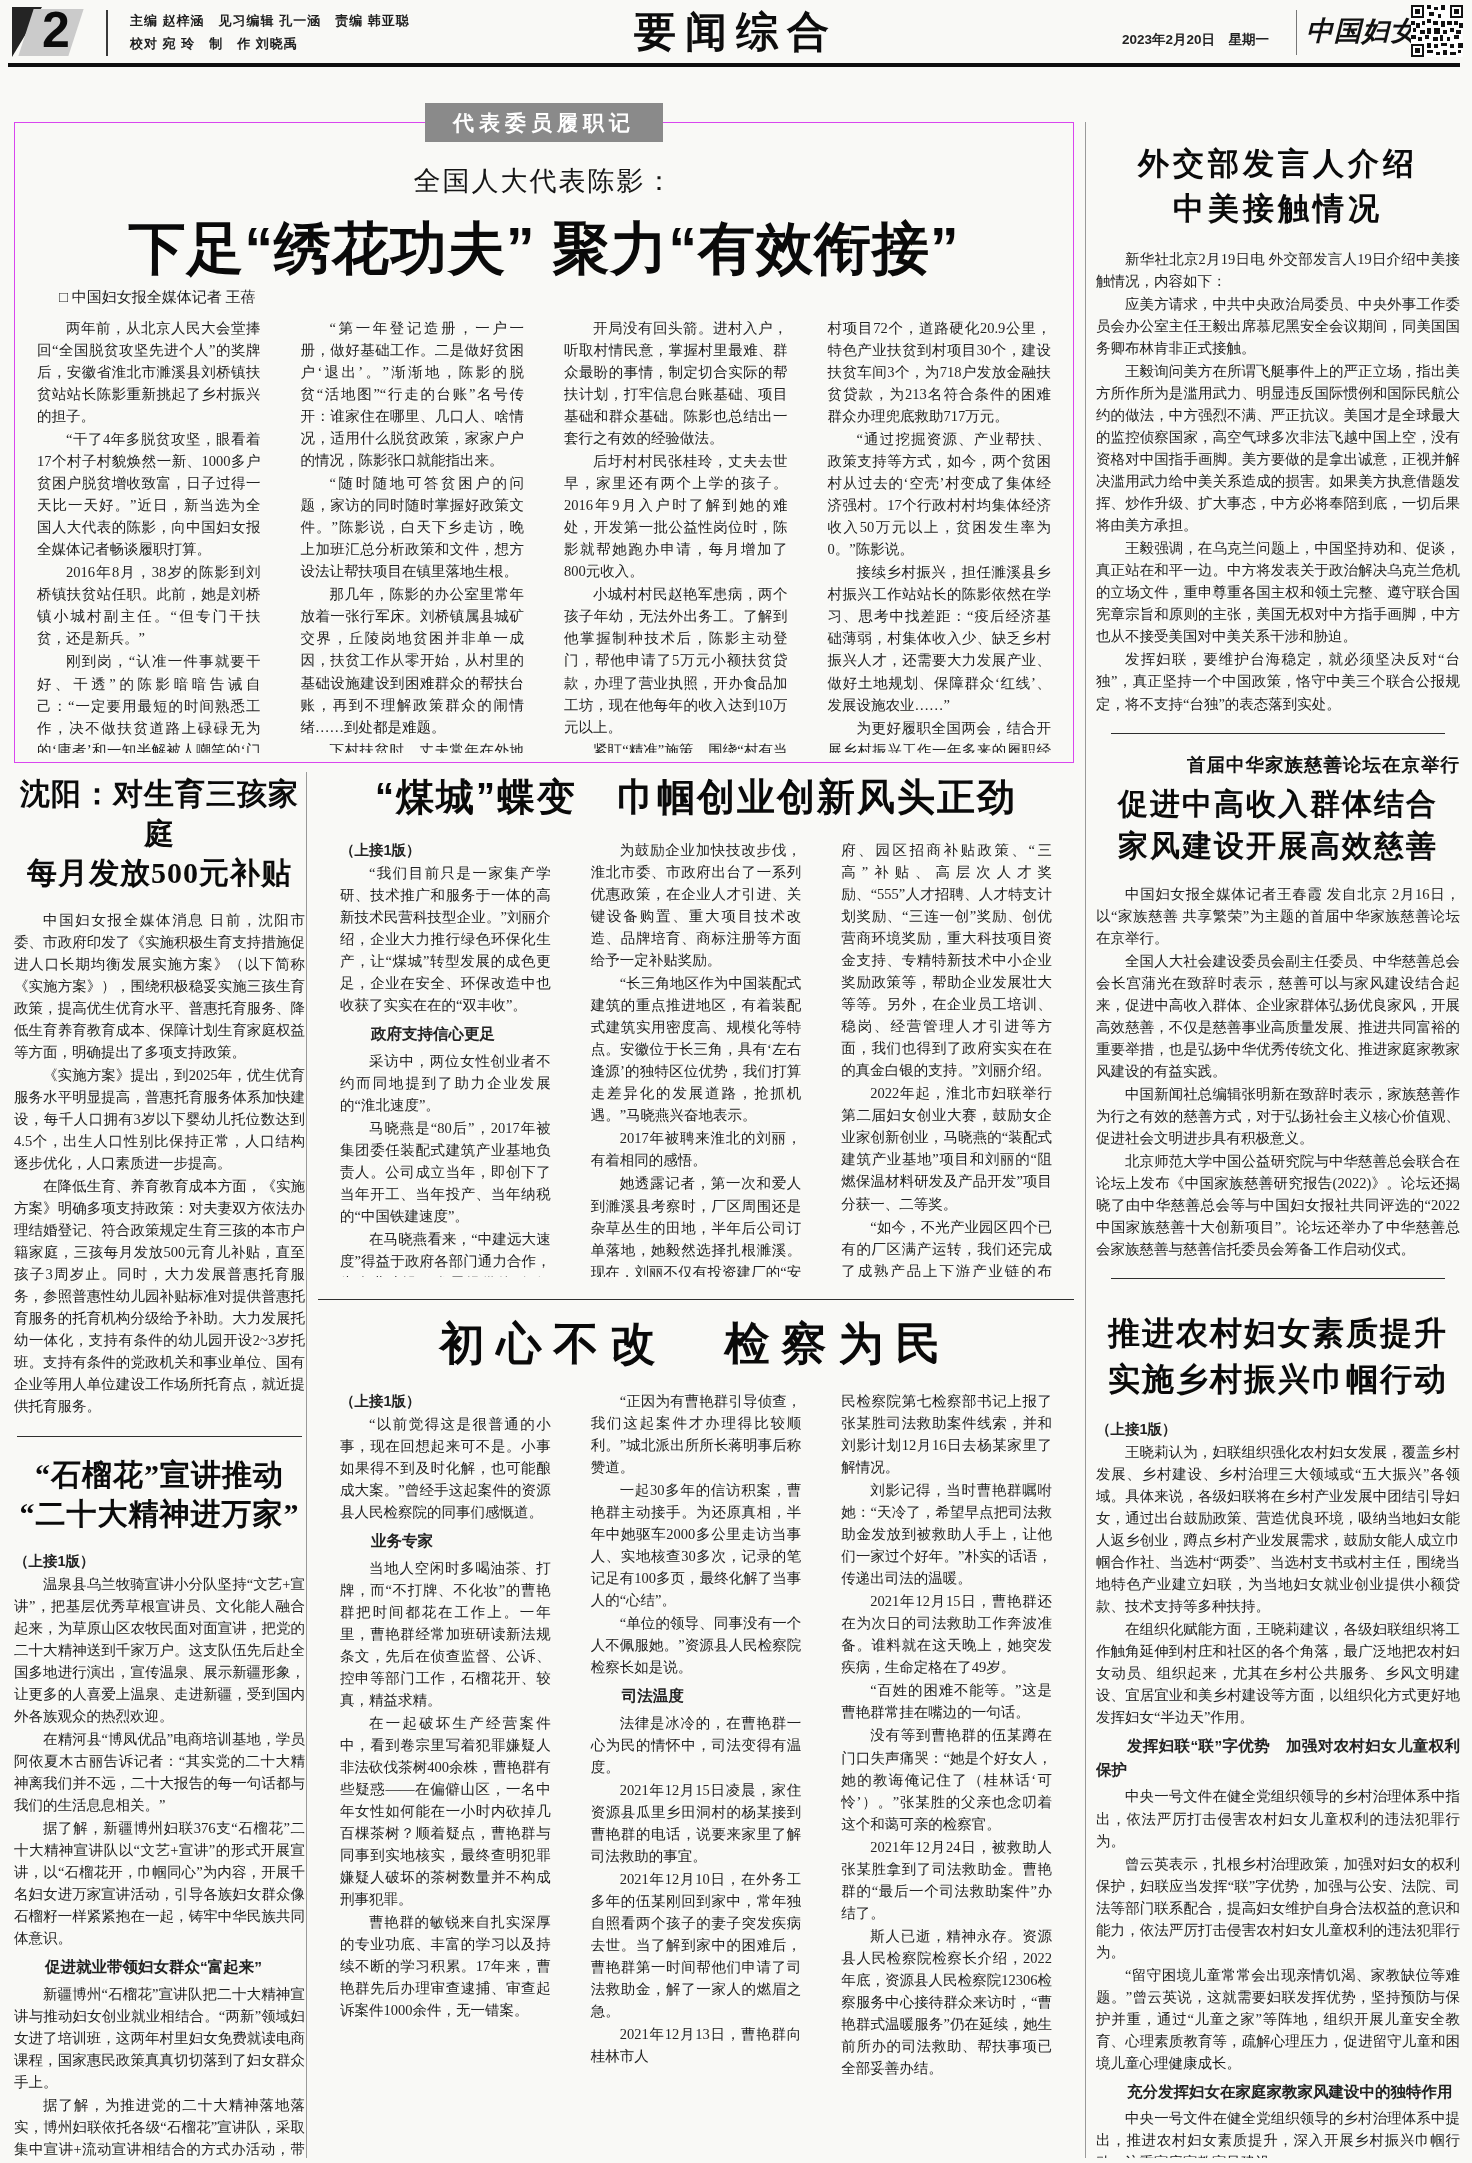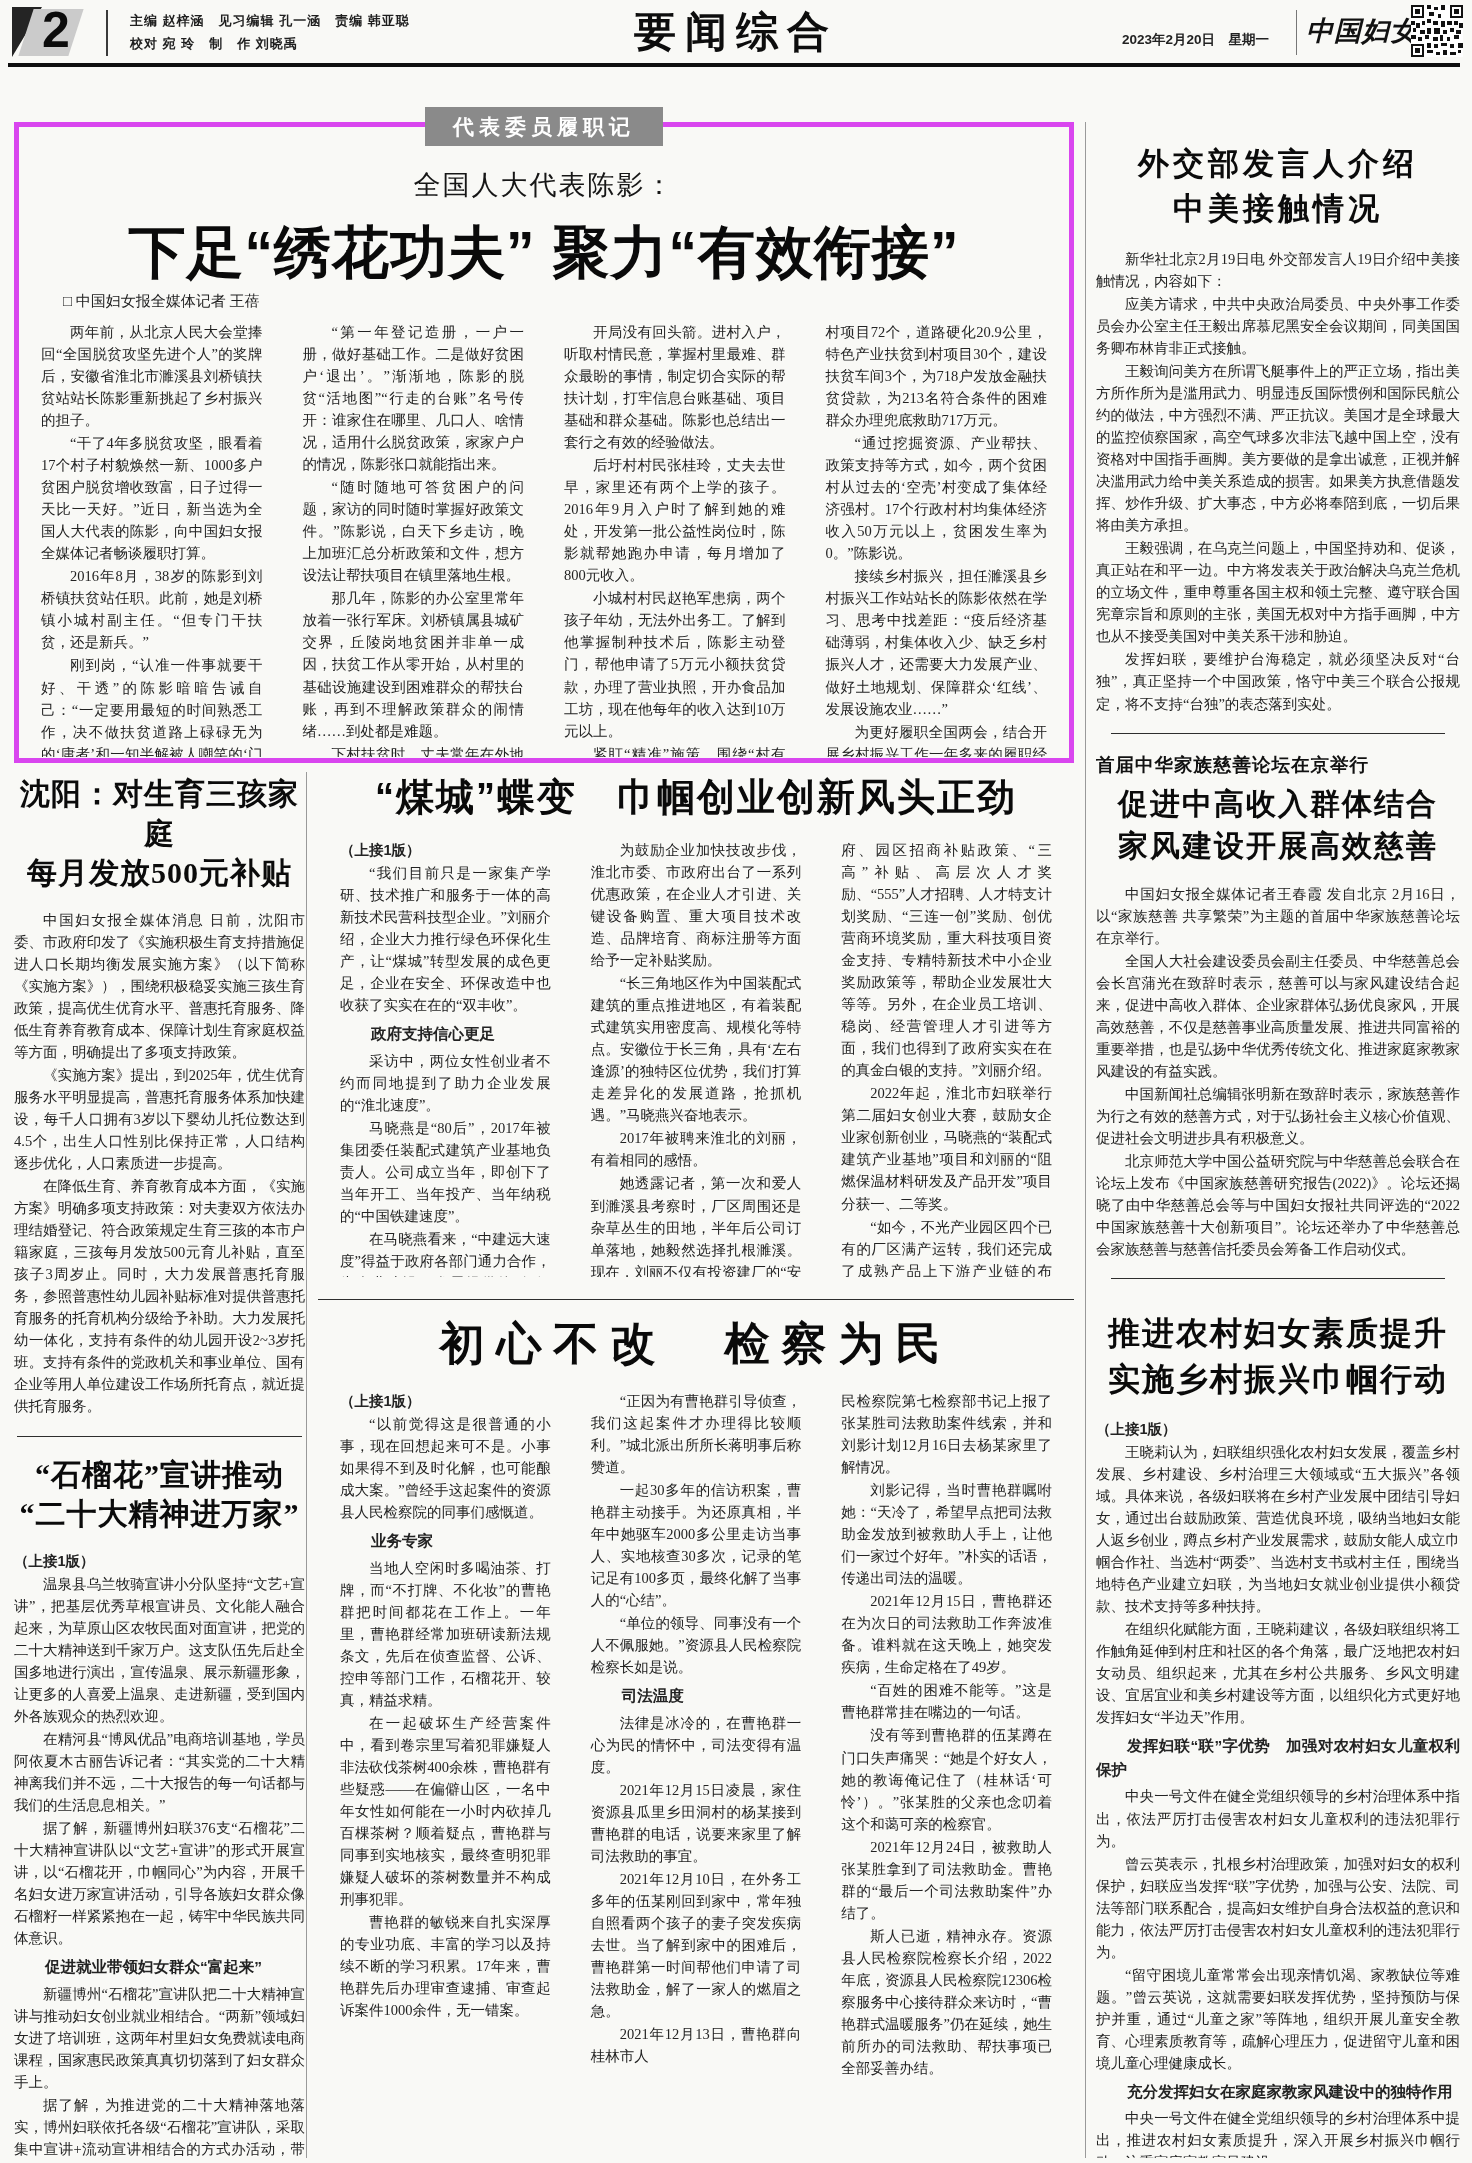--- a/index.html
+++ b/index.html
@@ -23,21 +23,21 @@
 .header-rule{position:absolute;left:8px;top:63px;width:1452px;height:4px;background:#0f0f0f}
 
 
 p{margin:0 0 1px 0;text-indent:2em;text-align:justify;font-size:14.5px;line-height:1.52;color:#232323}
 p.jump{font-weight:700;text-indent:0;font-family:"Liberation Sans",sans-serif}
 p.cont{text-indent:0}
 p.subhead{font-weight:700;font-family:"Liberation Sans",sans-serif;font-size:15.5px;margin:6px 0 4px}
 .divider{border-top:1.5px solid #2e2e2e;margin:18px auto}
 
 
-.main-box{position:absolute;left:14px;top:122px;width:1060px;height:641px;border:5px solid #d946ef;background:transparent}
+.main-box{position:absolute;left:14px;top:122px;width:1060px;height:641px;border:1px solid #d946ef;background:transparent}
 .kicker{position:absolute;top:-20px;left:50%;transform:translateX(-50%);width:238px;height:39px;background:#8a8a8a;
   color:#fff;font-family:"Liberation Sans",sans-serif;font-weight:700;font-size:21px;line-height:39px;text-align:center;letter-spacing:5px}
 .overline{margin-top:40px;text-align:center;font-family:"Liberation Sans",sans-serif;font-size:27px;color:#161616;letter-spacing:2px}
 .main-headline{text-align:center;font-family:"Liberation Sans",sans-serif;font-weight:900;font-size:57px;letter-spacing:1px;color:#0a0a0a;margin:12px 0 0;white-space:nowrap}
 .byline{padding-left:44px;font-size:15px;color:#222;margin-bottom:10px}
 .cols{display:flex;gap:40px;padding:0 22px;overflow:hidden}
 .cols .col{flex:1;min-width:0}
 .main-box .cols{height:436px}
 
 
@@ -51,21 +51,21 @@
 .coal-headline{font-family:"Liberation Sans",sans-serif;font-weight:900;font-size:38px;text-align:center;letter-spacing:2px;color:#0a0a0a;white-space:nowrap}
 .center-col .cols3a{height:438px;margin-top:16px}
 .proc-headline{font-family:"Liberation Sans",sans-serif;font-weight:900;font-size:45px;text-align:center;letter-spacing:12px;color:#0a0a0a;margin-top:14px;white-space:nowrap}
 .center-col .cols3b{height:748px;margin-top:16px}
 .center-col .divider{margin-top:22px;margin-bottom:0}
 
 
 .right-col{position:absolute;left:1096px;top:90px;width:364px;height:2068px;overflow:hidden}
 .fm-headline{margin-top:52px;font-weight:900;font-size:31px;line-height:1.45;text-align:center;letter-spacing:4px;color:#0b0b0b}
 .right-col .body{margin-top:16px}
-.charity-kicker{margin-top:18px;text-align:left;font-weight:700;font-size:18.5px;color:#111;letter-spacing:1px}
+.charity-kicker{margin-top:18px;text-align:right;font-weight:700;font-size:18.5px;color:#111;letter-spacing:1px}
 .charity-headline{margin-top:6px;font-weight:900;font-size:30px;line-height:1.4;text-align:center;letter-spacing:2px;color:#0b0b0b}
 .rural-headline{margin-top:32px;font-family:Liberation Sans, sans-serif;font-weight:900;font-size:32px;line-height:1.42;text-align:center;letter-spacing:2px;color:#0a0a0a}
 .right-col .divider{width:92%}
 
 
 .vr1{position:absolute;left:306px;top:772px;height:1386px;border-left:1px solid #9a9a9a}
 .vr2{position:absolute;left:1085px;top:122px;height:2036px;border-left:1px solid #9a9a9a}
 </style>
 </head>
 <body>

